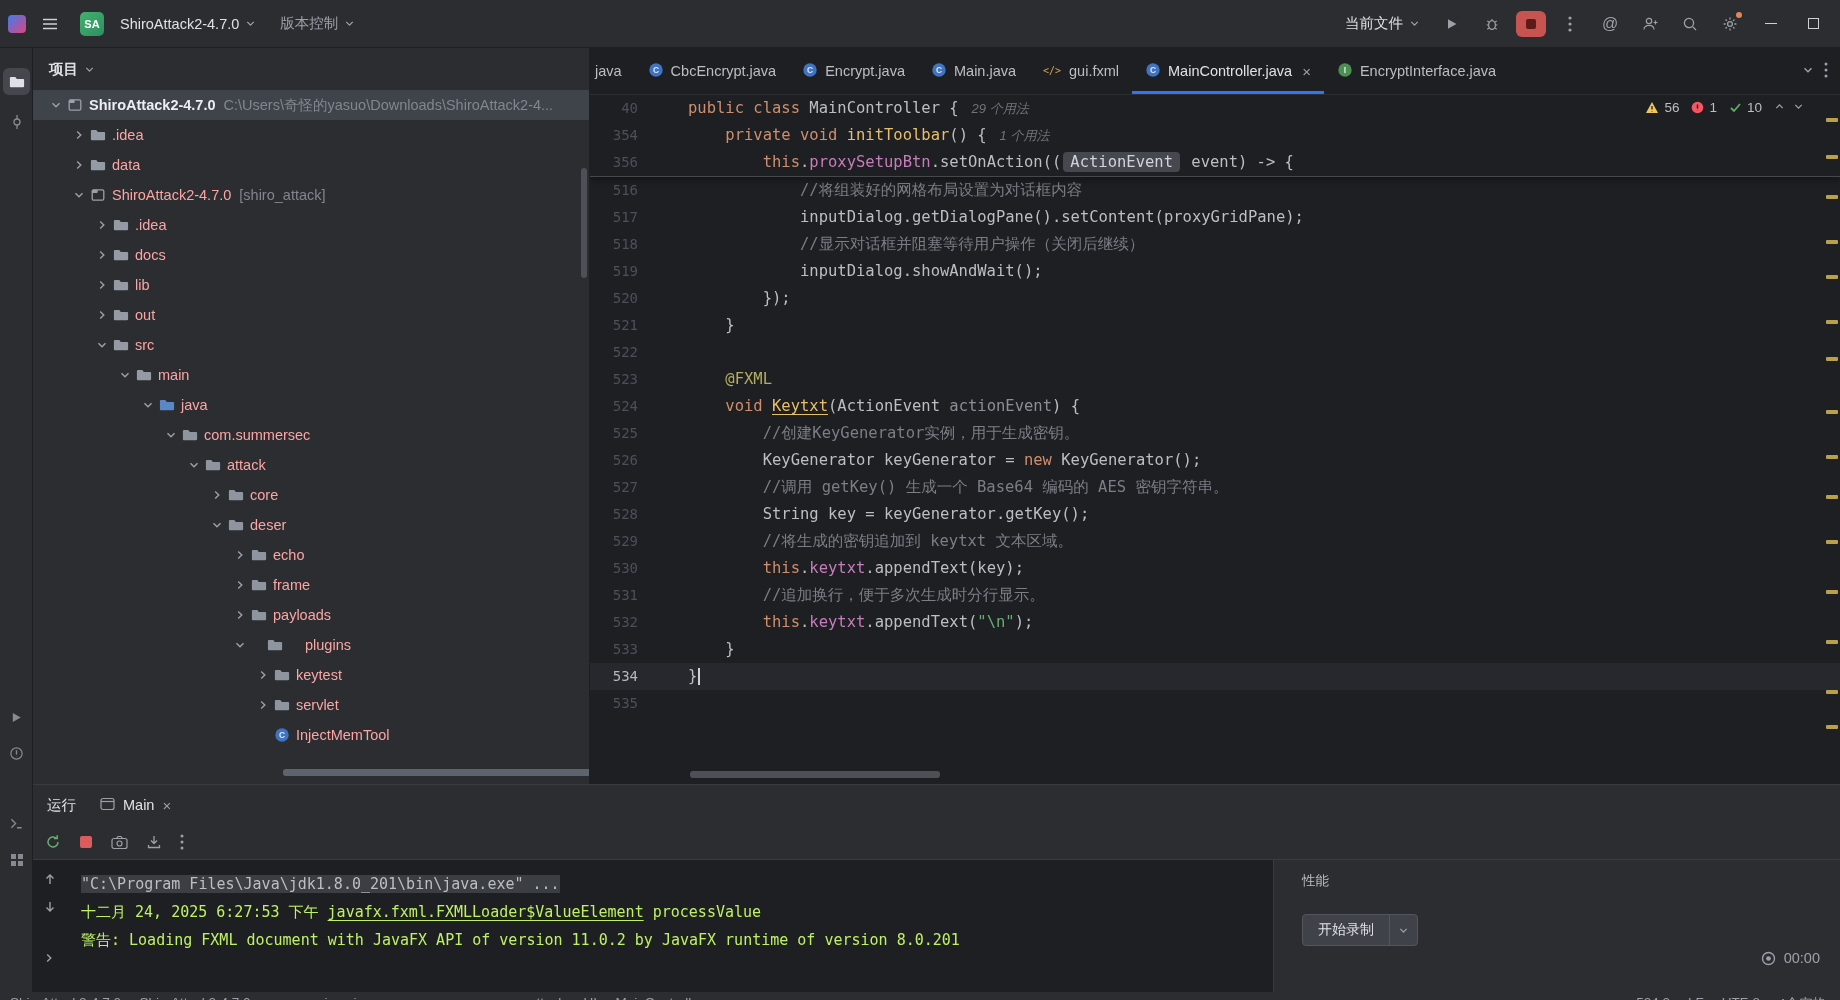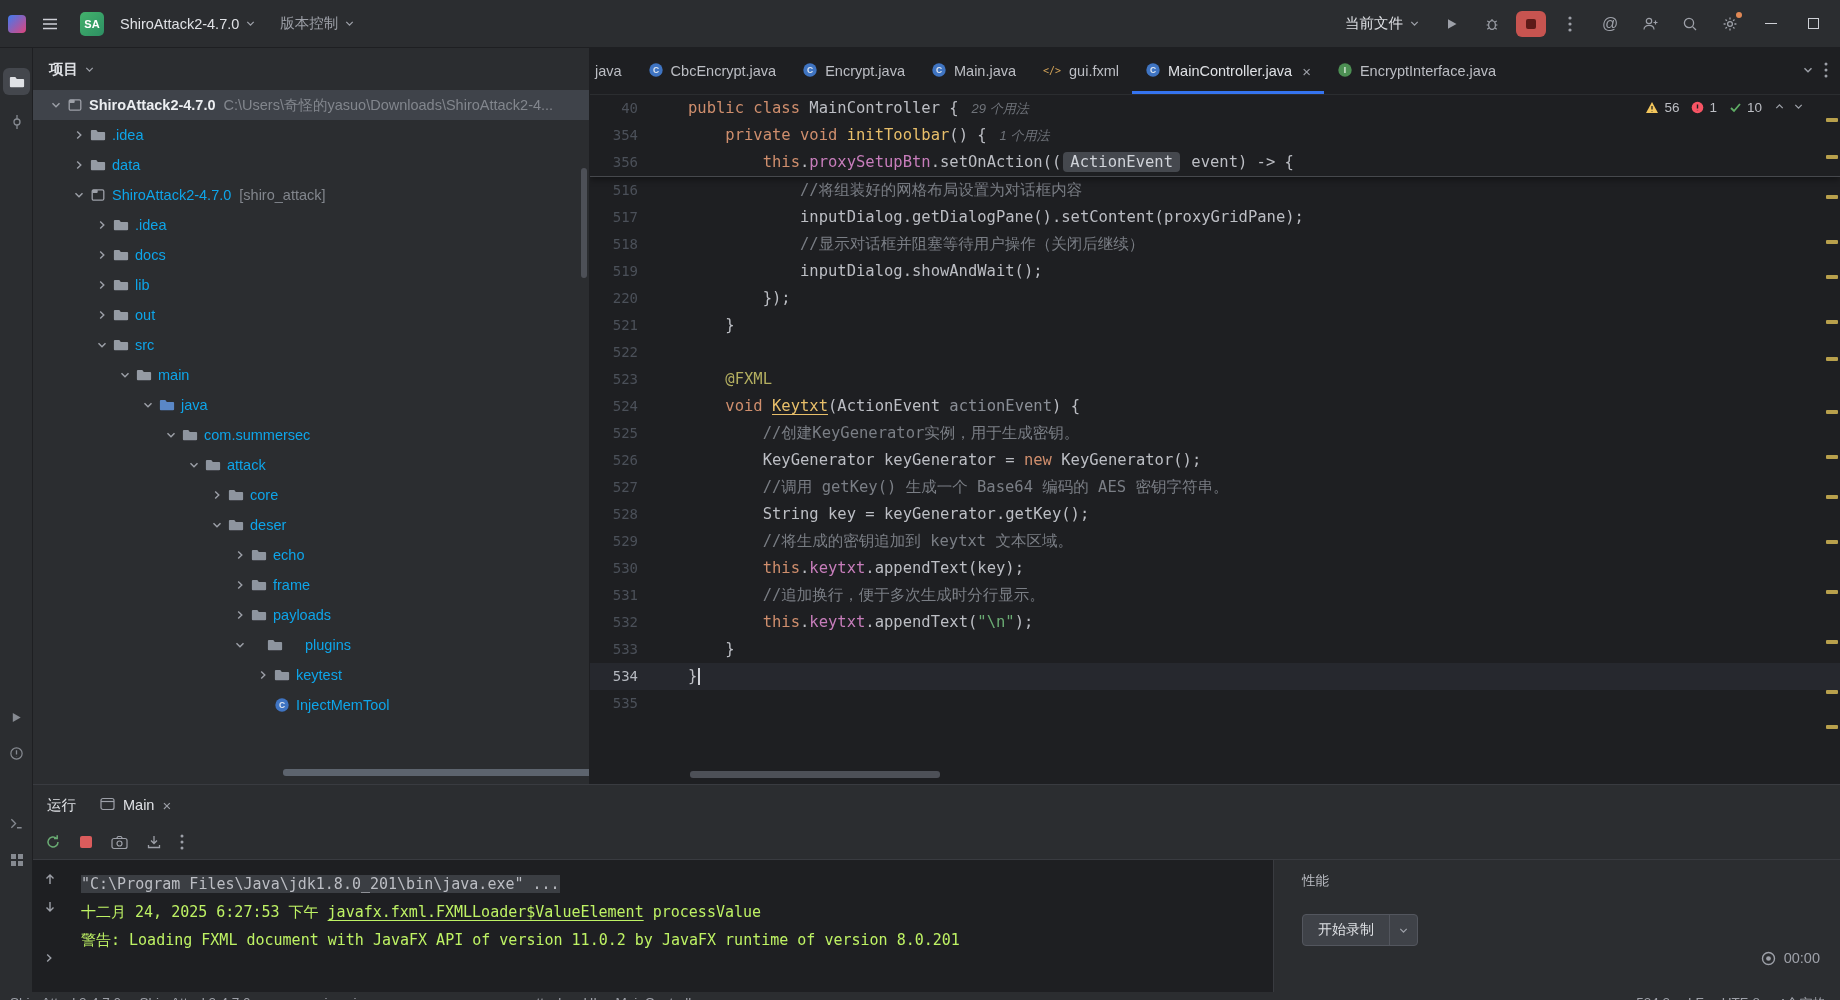--- a/index.html
+++ b/index.html
@@ -36,21 +36,21 @@
   .upper { height:892px; display:flex; min-width:0; }
 
   
   .project-panel { width:557px; flex:none; background:#2b2d30; border-right:1px solid #1e1f22; position:relative; overflow:hidden; }
   .pp-header { height:42px; display:flex; align-items:center; gap:6px; padding-left:16px; color:#dfe1e5; font-weight:bold; }
   .pp-header .chev { color:#9da0a8; display:flex; font-weight:normal; }
   .tree-row { height:30px; display:flex; align-items:center; white-space:nowrap; cursor:default; }
   .tree-row.selected { background:#3f434a; }
   .tree-row .chev { width:17px; display:inline-flex; justify-content:center; color:#9da0a8; flex:none; }
   .titem-icon { width:18px; display:inline-flex; justify-content:center; margin:0 5px 0 2px; flex:none; }
-  .titem-label { color:#0ea5e9; }
+  .titem-label { color:#fca5a5; }
   .tree-row.selected .titem-label { color:#eceef1; font-weight:bold; }
   .titem-extra { color:#82868d; margin-left:8px; overflow:hidden; text-overflow:ellipsis; }
   .pp-vscroll { position:absolute; right:2px; top:120px; width:6px; height:110px; background:#4d5057; border-radius:3px; }
   .pp-hscroll { position:absolute; left:250px; bottom:8px; width:310px; height:7px; background:#5d646e; border-radius:3px; }
 
   
   .editor-pane { flex:1; display:flex; flex-direction:column; background:#1e1f22; min-width:0; }
   .tab-bar { height:47px; flex:none; display:flex; align-items:stretch; border-bottom:1px solid #2b2d30; }
   .tabs { display:flex; align-items:stretch; overflow:hidden; }
   .tab { display:flex; align-items:center; gap:7px; padding:0 13px; position:relative; color:#bcbec4; white-space:nowrap; }
@@ -519,20 +519,33 @@
                   <svg width="12" height="12" viewBox="0 0 12 12">
                     <path d="M4.2 2.5 7.8 6l-3.6 3.5" fill="none" stroke="#9da0a8" stroke-width="1.4"></path>
                   </svg>
                 </span>
                 <span class="titem-icon">
                   <svg width="16" height="16" viewBox="0 0 16 16">
                     <path fill="#8e959f" d="M1.8 3h4.5l1.5 1.9h6.4c.5 0 .9.4.9.9v6.5c0 .5-.4.9-.9.9H1.8c-.5 0-.9-.4-.9-.9V3.9c0-.5.4-.9.9-.9z"></path>
                   </svg>
                 </span>
                 <span class="titem-label">keytest</span>
+              </div>
+              <div class="tree-row" style="padding-left: 221px;">
+                <span class="chev">
+                  <svg width="12" height="12" viewBox="0 0 12 12">
+                    <path d="M4.2 2.5 7.8 6l-3.6 3.5" fill="none" stroke="#9da0a8" stroke-width="1.4"></path>
+                  </svg>
+                </span>
+                <span class="titem-icon">
+                  <svg width="16" height="16" viewBox="0 0 16 16">
+                    <path fill="#8e959f" d="M1.8 3h4.5l1.5 1.9h6.4c.5 0 .9.4.9.9v6.5c0 .5-.4.9-.9.9H1.8c-.5 0-.9-.4-.9-.9V3.9c0-.5.4-.9.9-.9z"></path>
+                  </svg>
+                </span>
+                <span class="titem-label">servlet</span>
               </div>
               <div class="tree-row" style="padding-left: 221px;">
                 <span class="chev"></span>
                 <span class="titem-icon">
                   <svg width="16" height="16" viewBox="0 0 16 16">
                     <circle cx="8" cy="8" r="6.7" fill="#3f74c2"></circle>
                     <text x="8" y="11" text-anchor="middle" font-size="8.5" font-weight="bold" fill="#dfe6ef">C</text>
                   </svg>
                 </span>
                 <span class="titem-label">InjectMemTool</span>
@@ -606,21 +619,21 @@
             <div class="sticky">
                 <div class="code-line"><span class="ln">40</span><span class="code-text"><span class="c-kw">public class </span><span class="c-pl">MainController </span><span class="c-pl">{ </span><span class="c-hint"> 29 个用法</span></span></div>
                 <div class="code-line"><span class="ln">354</span><span class="code-text"><span class="c-pl">    </span><span class="c-kw">private void </span><span class="c-mth">initToolbar</span><span class="c-pl">() { </span><span class="c-hint"> 1 个用法</span></span></div>
                 <div class="code-line"><span class="ln">356</span><span class="code-text"><span class="c-pl">        </span><span class="c-kw">this</span><span class="c-pl">.</span><span class="c-fld">proxySetupBtn</span><span class="c-pl">.setOnAction((</span><span class="c-badge">ActionEvent</span><span class="c-pl"> event) -&gt; {</span></span></div>
               </div>
             <div class="code-lines">
                 <div class="code-line"><span class="ln">516</span><span class="code-text"><span class="c-cmt">            //将组装好的网格布局设置为对话框内容</span></span></div>
                 <div class="code-line"><span class="ln">517</span><span class="code-text"><span class="c-pl">            inputDialog.getDialogPane().setContent(proxyGridPane);</span></span></div>
                 <div class="code-line"><span class="ln">518</span><span class="code-text"><span class="c-cmt">            //显示对话框并阻塞等待用户操作（关闭后继续）</span></span></div>
                 <div class="code-line"><span class="ln">519</span><span class="code-text"><span class="c-pl">            inputDialog.showAndWait();</span></span></div>
-                <div class="code-line"><span class="ln">220</span><span class="code-text"><span class="c-pl">        });</span></span></div>
+                <div class="code-line"><span class="ln">520</span><span class="code-text"><span class="c-pl">        });</span></span></div>
                 <div class="code-line"><span class="ln">521</span><span class="code-text"><span class="c-pl">    }</span></span></div>
                 <div class="code-line"><span class="ln">522</span><span class="code-text"></span></div>
                 <div class="code-line"><span class="ln">523</span><span class="code-text"><span class="c-pl">    </span><span class="c-ann">@FXML</span></span></div>
                 <div class="code-line"><span class="ln">524</span><span class="code-text"><span class="c-pl">    </span><span class="c-kw">void </span><span class="c-mth c-und">Keytxt</span><span class="c-pl">(ActionEvent </span><span class="c-gray">actionEvent</span><span class="c-pl">) {</span></span></div>
                 <div class="code-line"><span class="ln">525</span><span class="code-text"><span class="c-cmt">        //创建KeyGenerator实例，用于生成密钥。</span></span></div>
                 <div class="code-line"><span class="ln">526</span><span class="code-text"><span class="c-pl">        KeyGenerator keyGenerator = </span><span class="c-kw">new </span><span class="c-pl">KeyGenerator();</span></span></div>
                 <div class="code-line"><span class="ln">527</span><span class="code-text"><span class="c-cmt">        //调用 getKey() 生成一个 Base64 编码的 AES 密钥字符串。</span></span></div>
                 <div class="code-line"><span class="ln">528</span><span class="code-text"><span class="c-pl">        String key = keyGenerator.getKey();</span></span></div>
                 <div class="code-line"><span class="ln">529</span><span class="code-text"><span class="c-cmt">        //将生成的密钥追加到 keytxt 文本区域。</span></span></div>
                 <div class="code-line"><span class="ln">530</span><span class="code-text"><span class="c-pl">        </span><span class="c-kw">this</span><span class="c-pl">.</span><span class="c-fld">keytxt</span><span class="c-pl">.appendText(key);</span></span></div>

